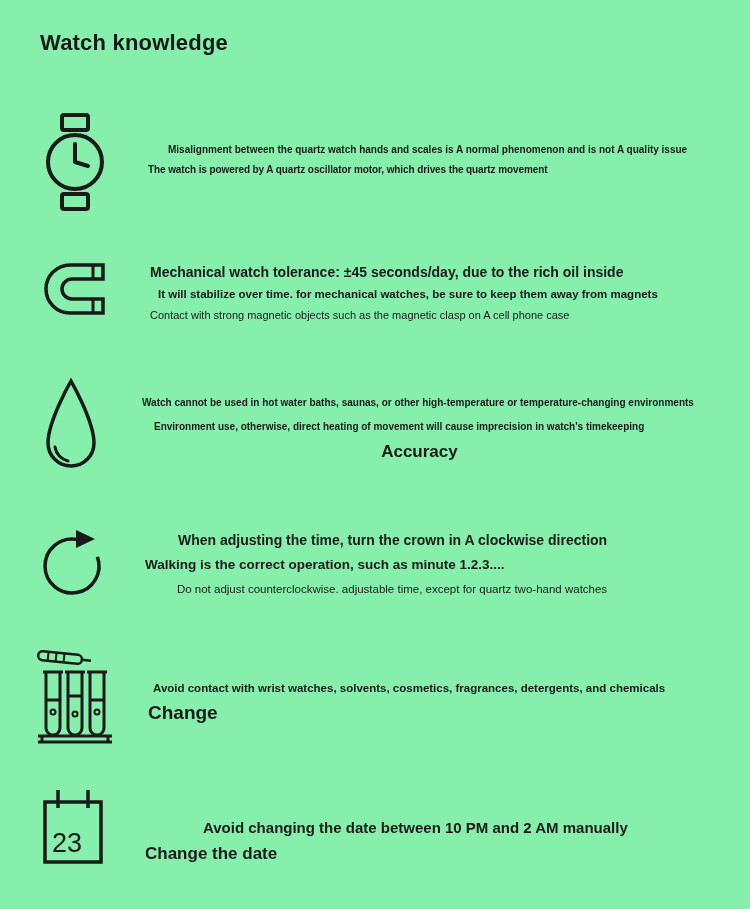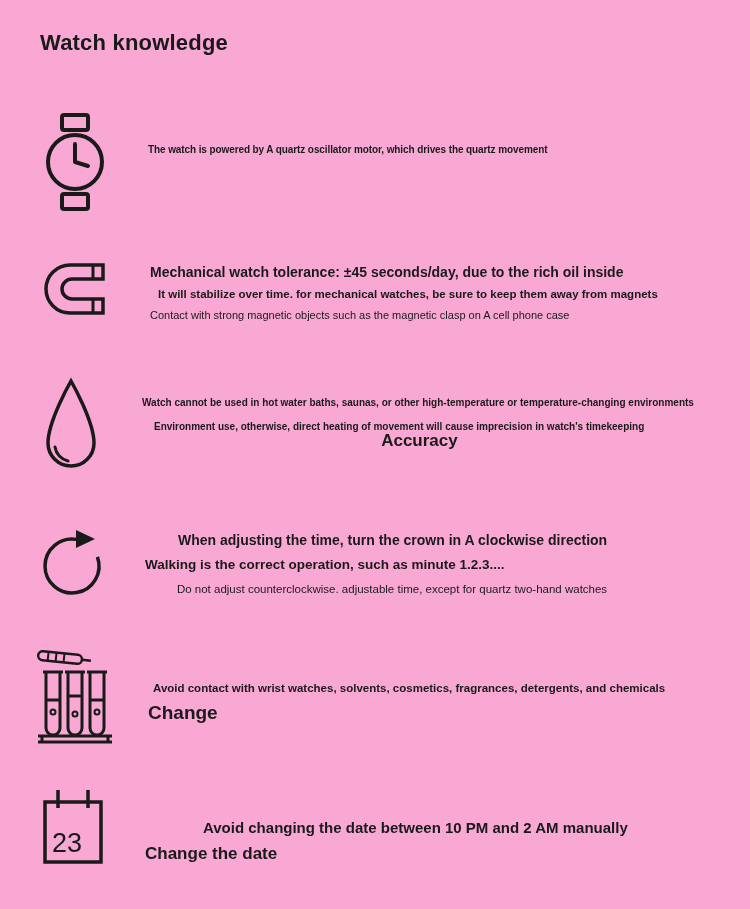--- a/index.html
+++ b/index.html
@@ -1,30 +1,30 @@
 <!DOCTYPE html>
 <html><head>
 <meta charset="utf-8">
 <style>
   html,body{margin:0;padding:0;background:#fff;}
   body{font-family:"Liberation Sans","DejaVu Sans",sans-serif;color:#1a1a1a;}
-  .canvas{position:relative;width:750px;height:909px;background:#f9a8d4;overflow:hidden;}
+  .canvas{position:relative;width:750px;height:909px;background:#86efac;overflow:hidden;}
   .page-title{position:absolute;left:40px;top:30px;margin:0;font-size:22px;font-weight:700;letter-spacing:.2px;}
   .icon{position:absolute;}
   .icon svg{display:block;}
   .stroke{fill:none;stroke:#1a1a1a;}
   .tb{position:absolute;}
   .ln{line-height:1.05;white-space:nowrap;}
   .s1-l1{font-size:10px;font-weight:700;padding-left:20px;margin-bottom:9px;}
   .s1-l2{font-size:10px;font-weight:700;letter-spacing:-.1px;}
   .s2-l1{font-size:14px;font-weight:700;margin-bottom:8px;}
   .s2-l2{font-size:11.5px;font-weight:700;padding-left:8px;margin-bottom:10px;}
   .s2-l3{font-size:11px;font-weight:400;}
   .s3-l1{font-size:10px;font-weight:700;margin-bottom:13px;}
-  .s3-l2{font-size:10px;font-weight:700;padding-left:12px;}
+  .s3-l2{font-size:10px;font-weight:700;padding-left:12px;margin-bottom:11px;}
   .s3-l3{font-size:17px;font-weight:700;padding-left:3px;text-align:center;}
   .s4-l1{font-size:14px;font-weight:700;padding-left:33px;margin-bottom:10px;}
   .s4-l2{font-size:13.5px;font-weight:700;margin-bottom:11px;}
   .s4-l3{font-size:11.5px;font-weight:400;padding-left:7px;text-align:right;}
   .s5-l1{font-size:11.5px;font-weight:700;padding-left:5px;margin-bottom:9px;}
   .s5-l2{font-size:19px;font-weight:700;}
   .s6-l1{font-size:15px;font-weight:700;padding-left:58px;margin-bottom:9px;}
   .s6-l2{font-size:17px;font-weight:700;}
 </style>
 </head>
@@ -36,20 +36,21 @@
 
   <div class="icon" style="left:44px;top:112px;">
     <svg width="62" height="100" viewBox="0 0 62 100" aria-hidden="true">
       <rect class="stroke" stroke-width="4" x="18" y="3" width="26" height="15" rx="2"></rect>
       <rect class="stroke" stroke-width="4" x="18" y="82" width="26" height="15" rx="2"></rect>
       <circle class="stroke" stroke-width="4" cx="31" cy="50" r="27"></circle>
       <path class="stroke" stroke-width="4" stroke-linecap="round" d="M31 50 V32 M31 50 L44 54"></path>
     </svg>
   </div>
   <div class="tb" style="left:148px;top:145px;">
+    <div class="ln s1-l1">Misalignment between the quartz watch hands and scales is A normal phenomenon and is not A quality issue</div>
     <div class="ln s1-l2">The watch is powered by A quartz oscillator motor, which drives the quartz movement</div>
   </div>
 
   <div class="icon" style="left:44px;top:261px;">
     <svg width="62" height="56" viewBox="0 0 62 56" aria-hidden="true">
       <path class="stroke" stroke-width="3.5" d="M59 4 L26 4 A24 24 0 0 0 26 52 L59 52 L59 38 L28 38 A10 10 0 0 1 28 18 L59 18 Z"></path>
       <path class="stroke" stroke-width="3" d="M49 4 L49 18 M49 38 L49 52"></path>
     </svg>
   </div>
   <div class="tb" style="left:150px;top:265px;">

